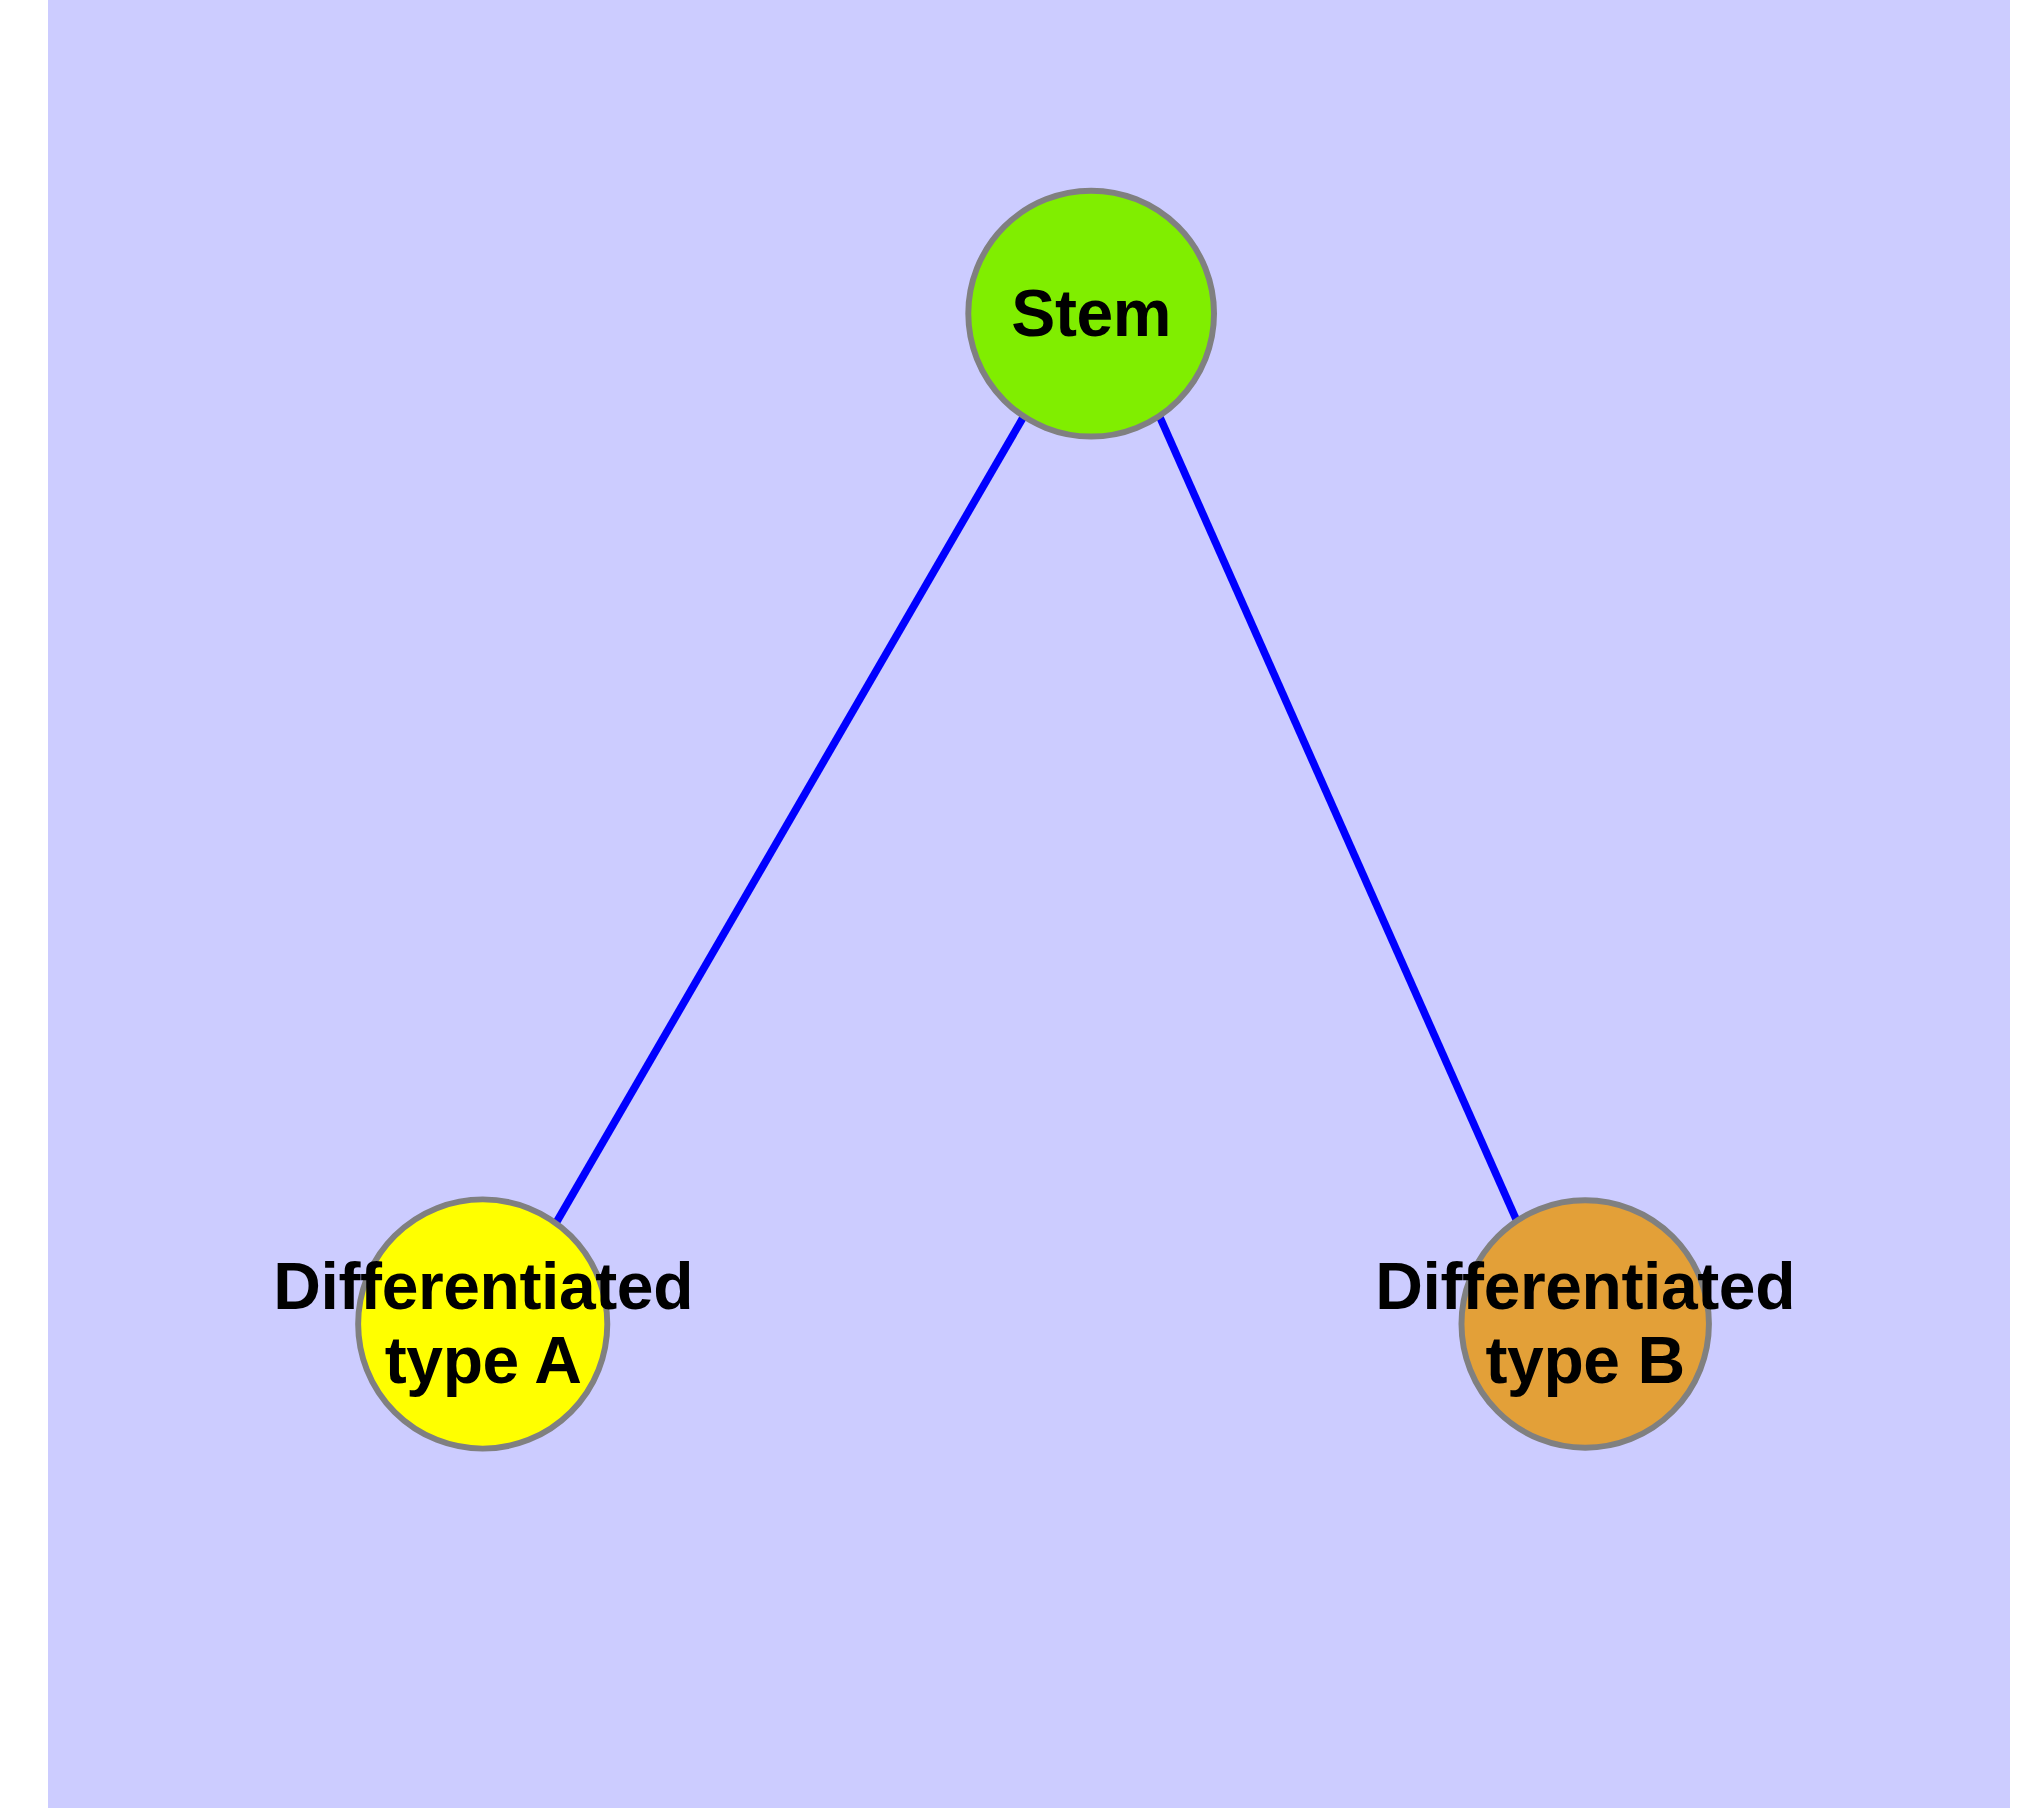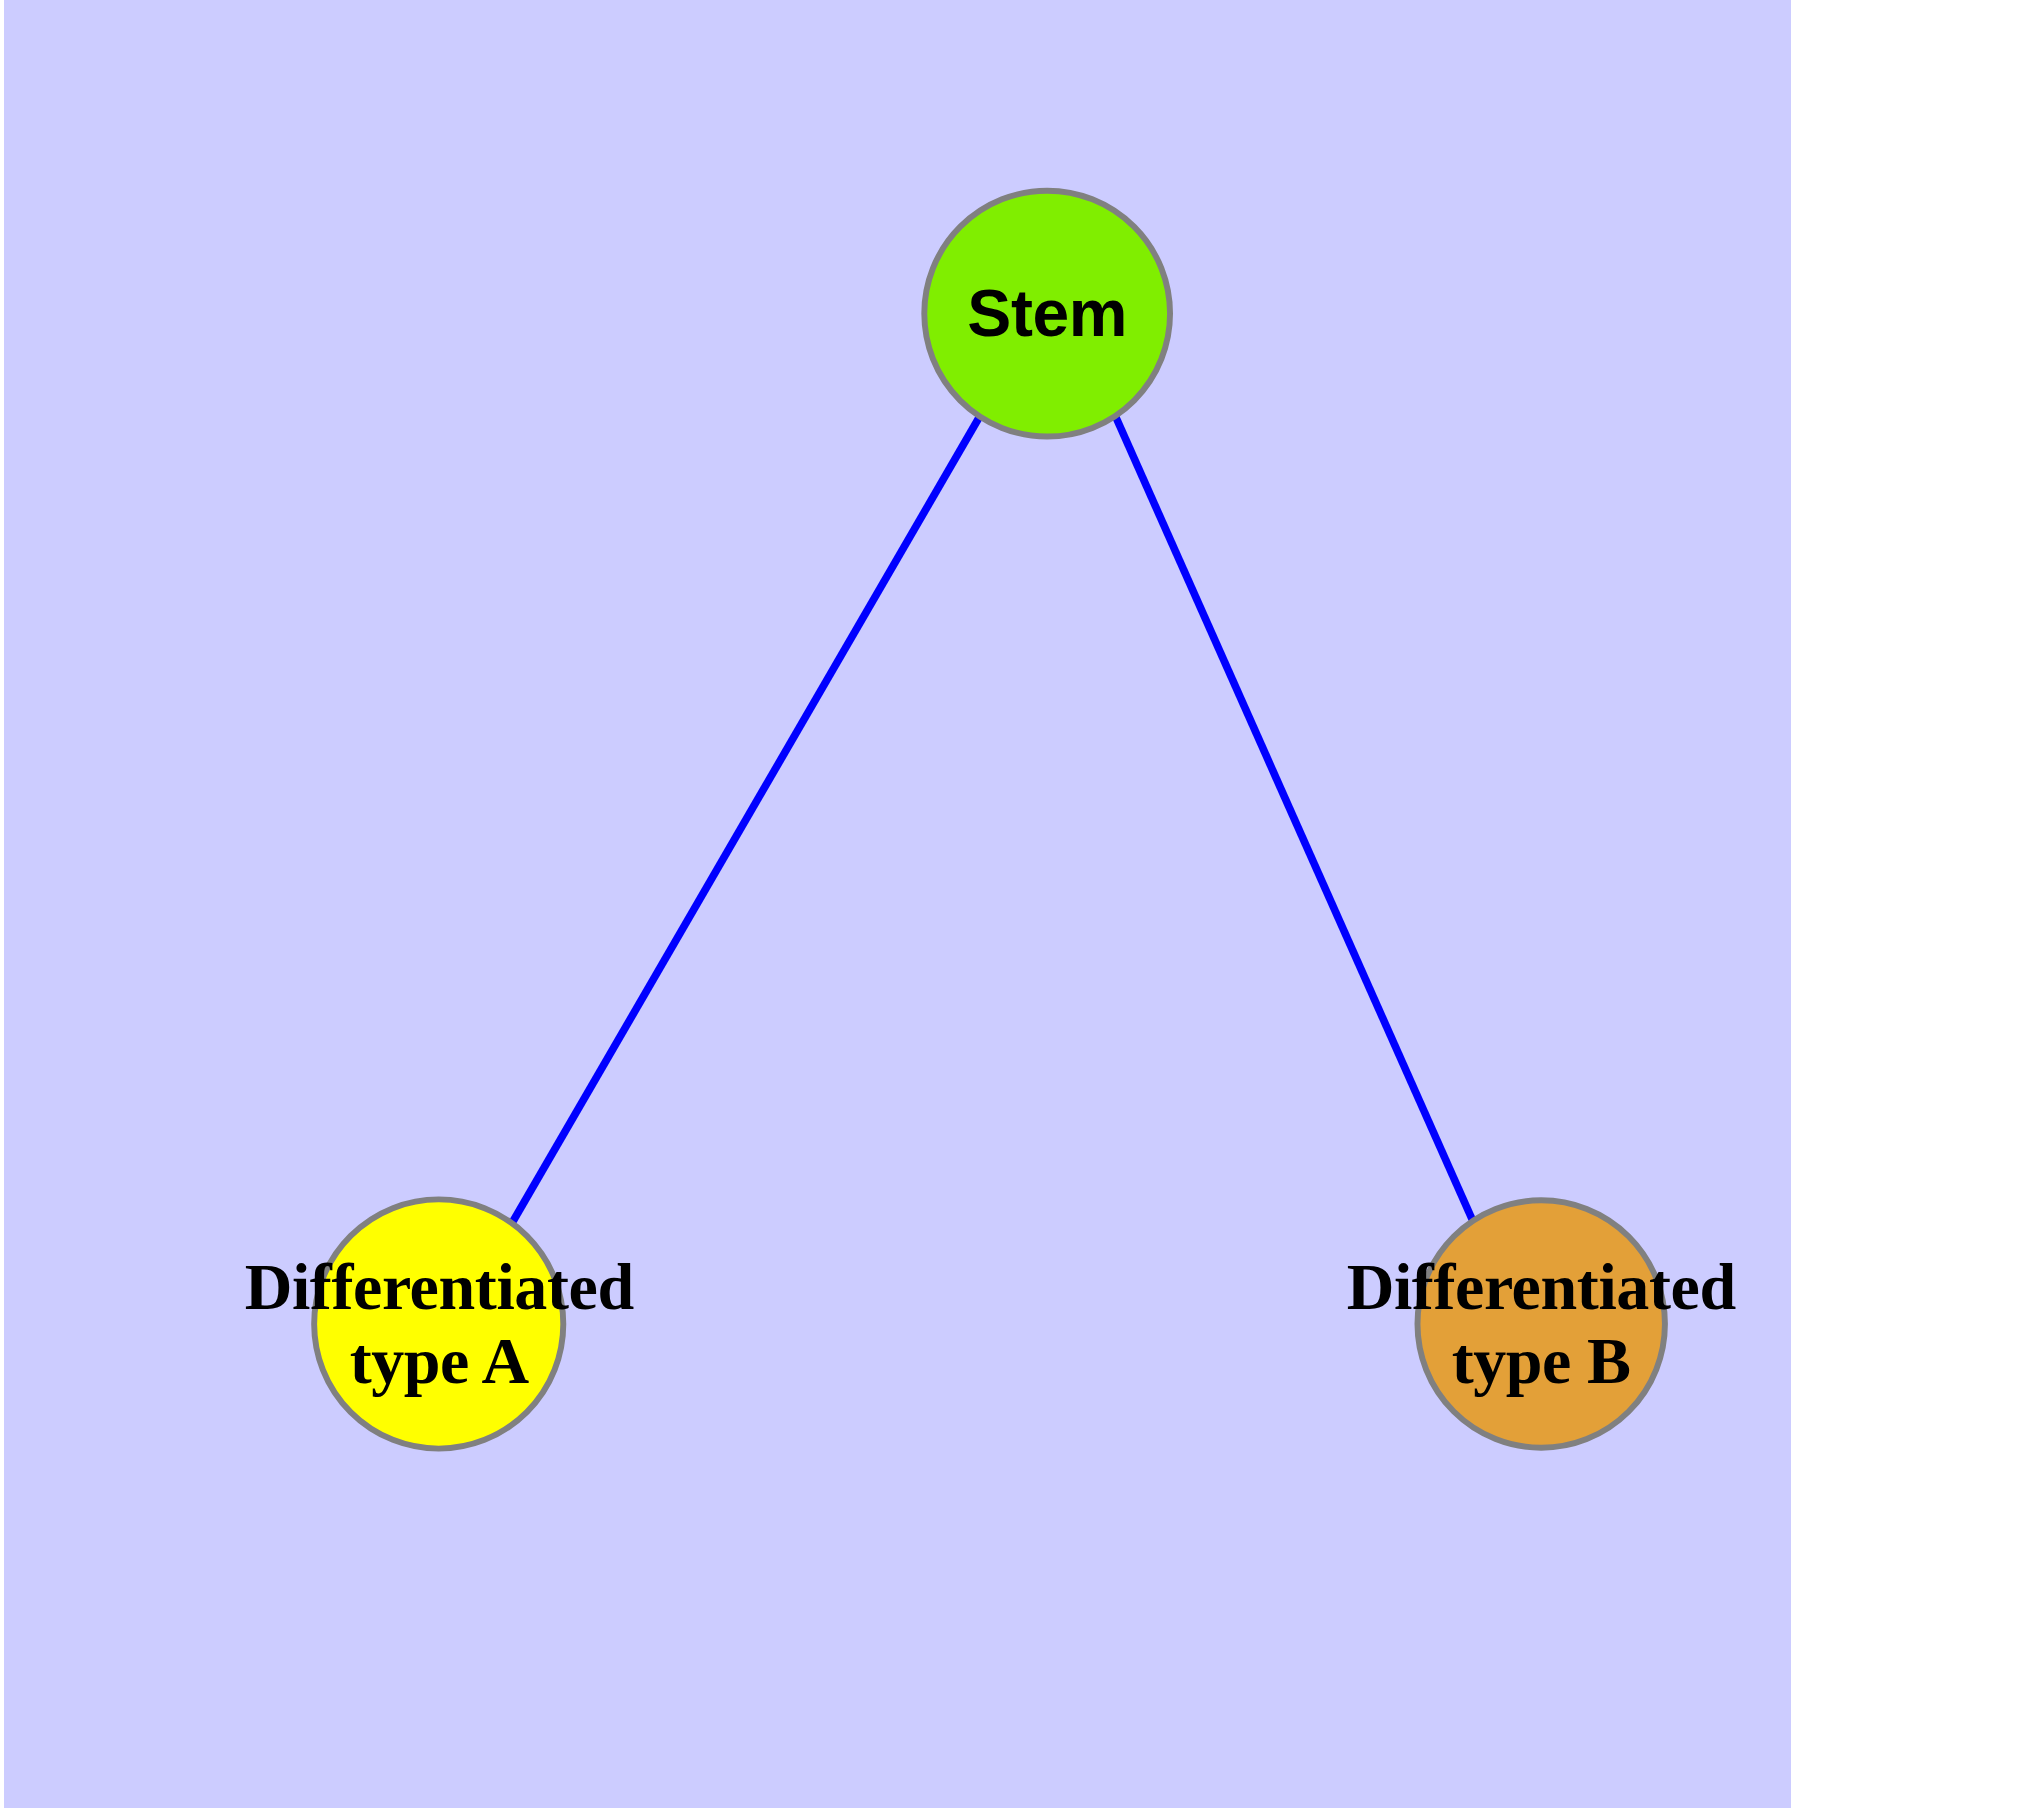--- a/index.html
+++ b/index.html
@@ -3,25 +3,26 @@
 <meta charset="utf-8">
 <title>Cell Differentiation Graph</title>
 <style>
   html, body {
     margin: 0;
     padding: 0;
     background: #ffffff;
   }
   #canvas-root {
     position: relative;
-    width: 1791px;
+    width: 1966px;
     height: 1812px;
     background: #ffffff;
     overflow: hidden;
     font-family: "Liberation Sans", sans-serif;
+    margin-left: 44px;
   }
   #graph-plot {
     position: absolute;
     left: 4.2px;
     top: 0px;
     width: 2016px;
     height: 1808px;
     background: #ccccff;
   }
   #graph-svg {
@@ -38,21 +39,21 @@
     color: #000000;
     font-family: "Liberation Sans", sans-serif;
     font-weight: bold;
     line-height: 1.12;
     white-space: pre;
     transform: translate(-50%, -50%);
     pointer-events: none;
     letter-spacing: -0.4px;
   }
   .node-label.stem-size   { font-size: 66px; }
-  .node-label.leaf-size   { font-size: 66px; font-family: Liberation Serif, serif; }
+  .node-label.leaf-size   { font-size: 66px; }
 </style>
 </head>
 <body>
 
 <div id="canvas-root">
   <div id="graph-plot" style="background: rgb(204, 204, 255);">
 
     <svg id="graph-svg" viewBox="0 0 2379 2133" preserveAspectRatio="none">
 
       <g>

